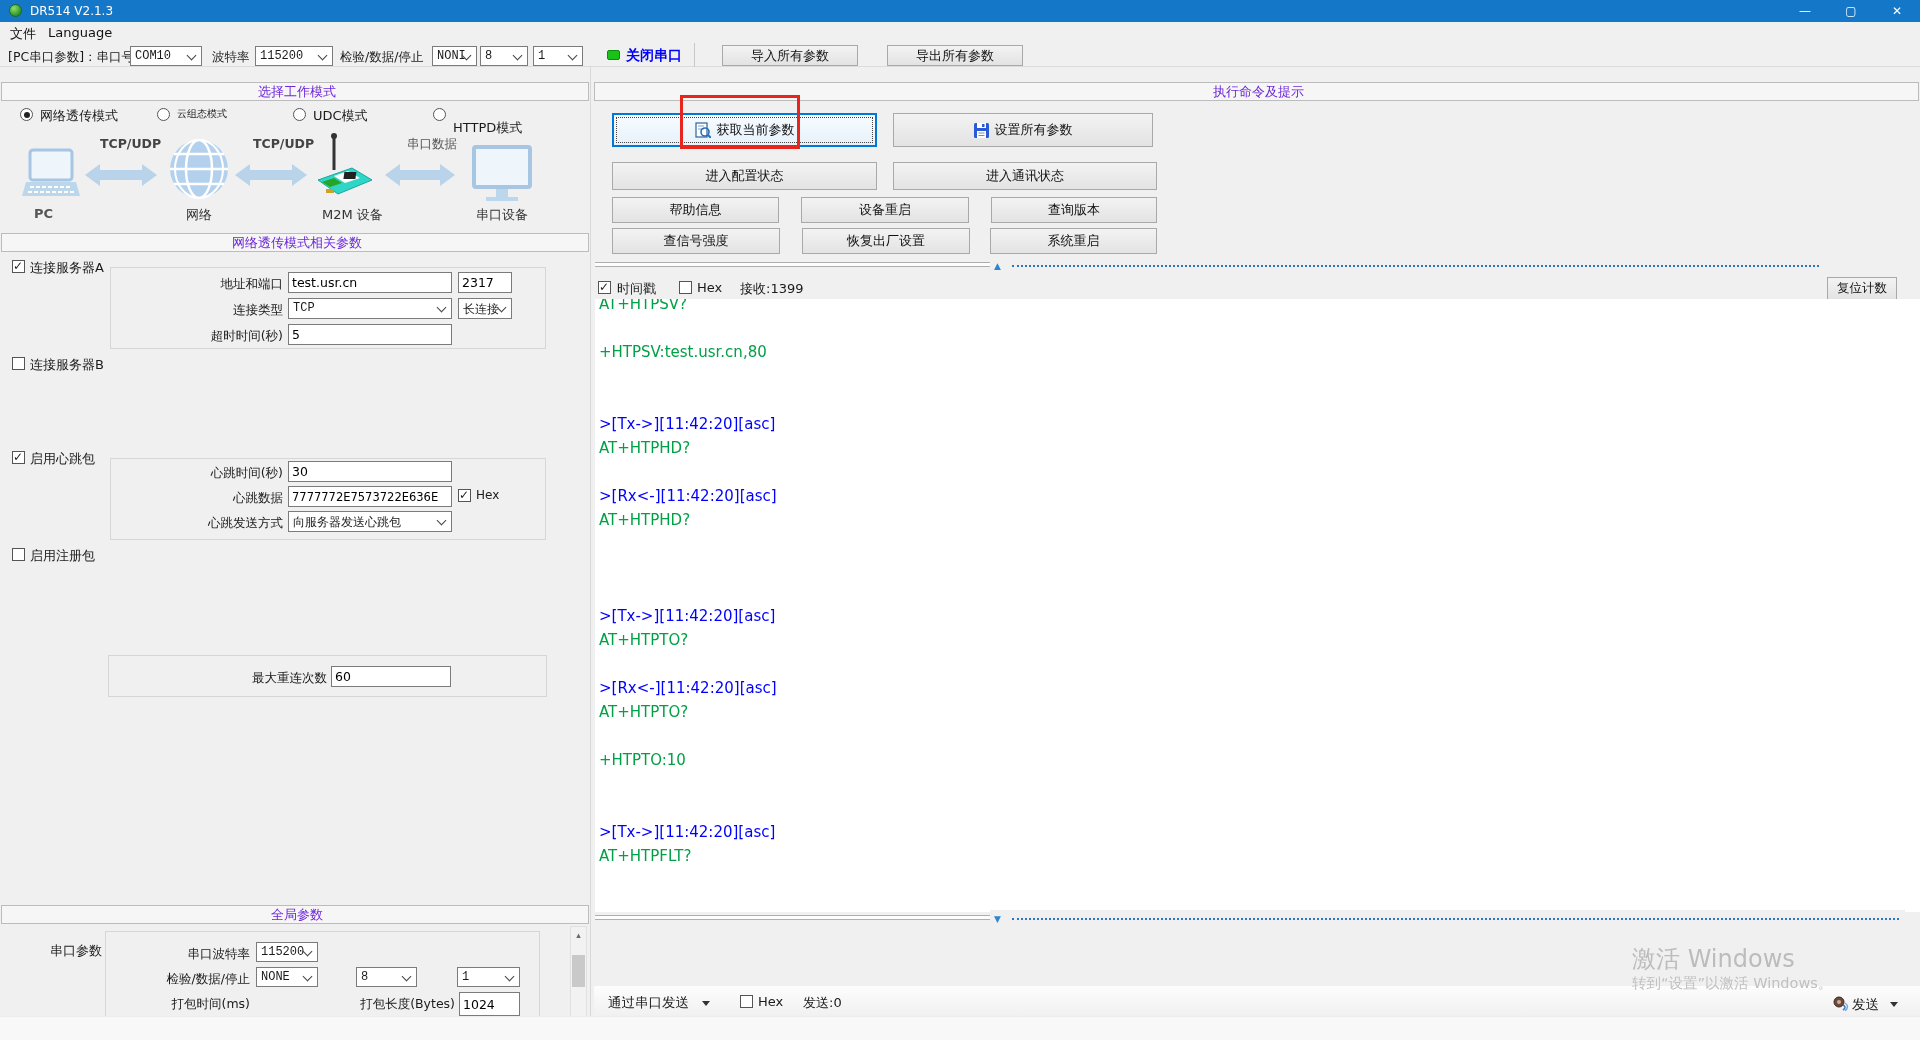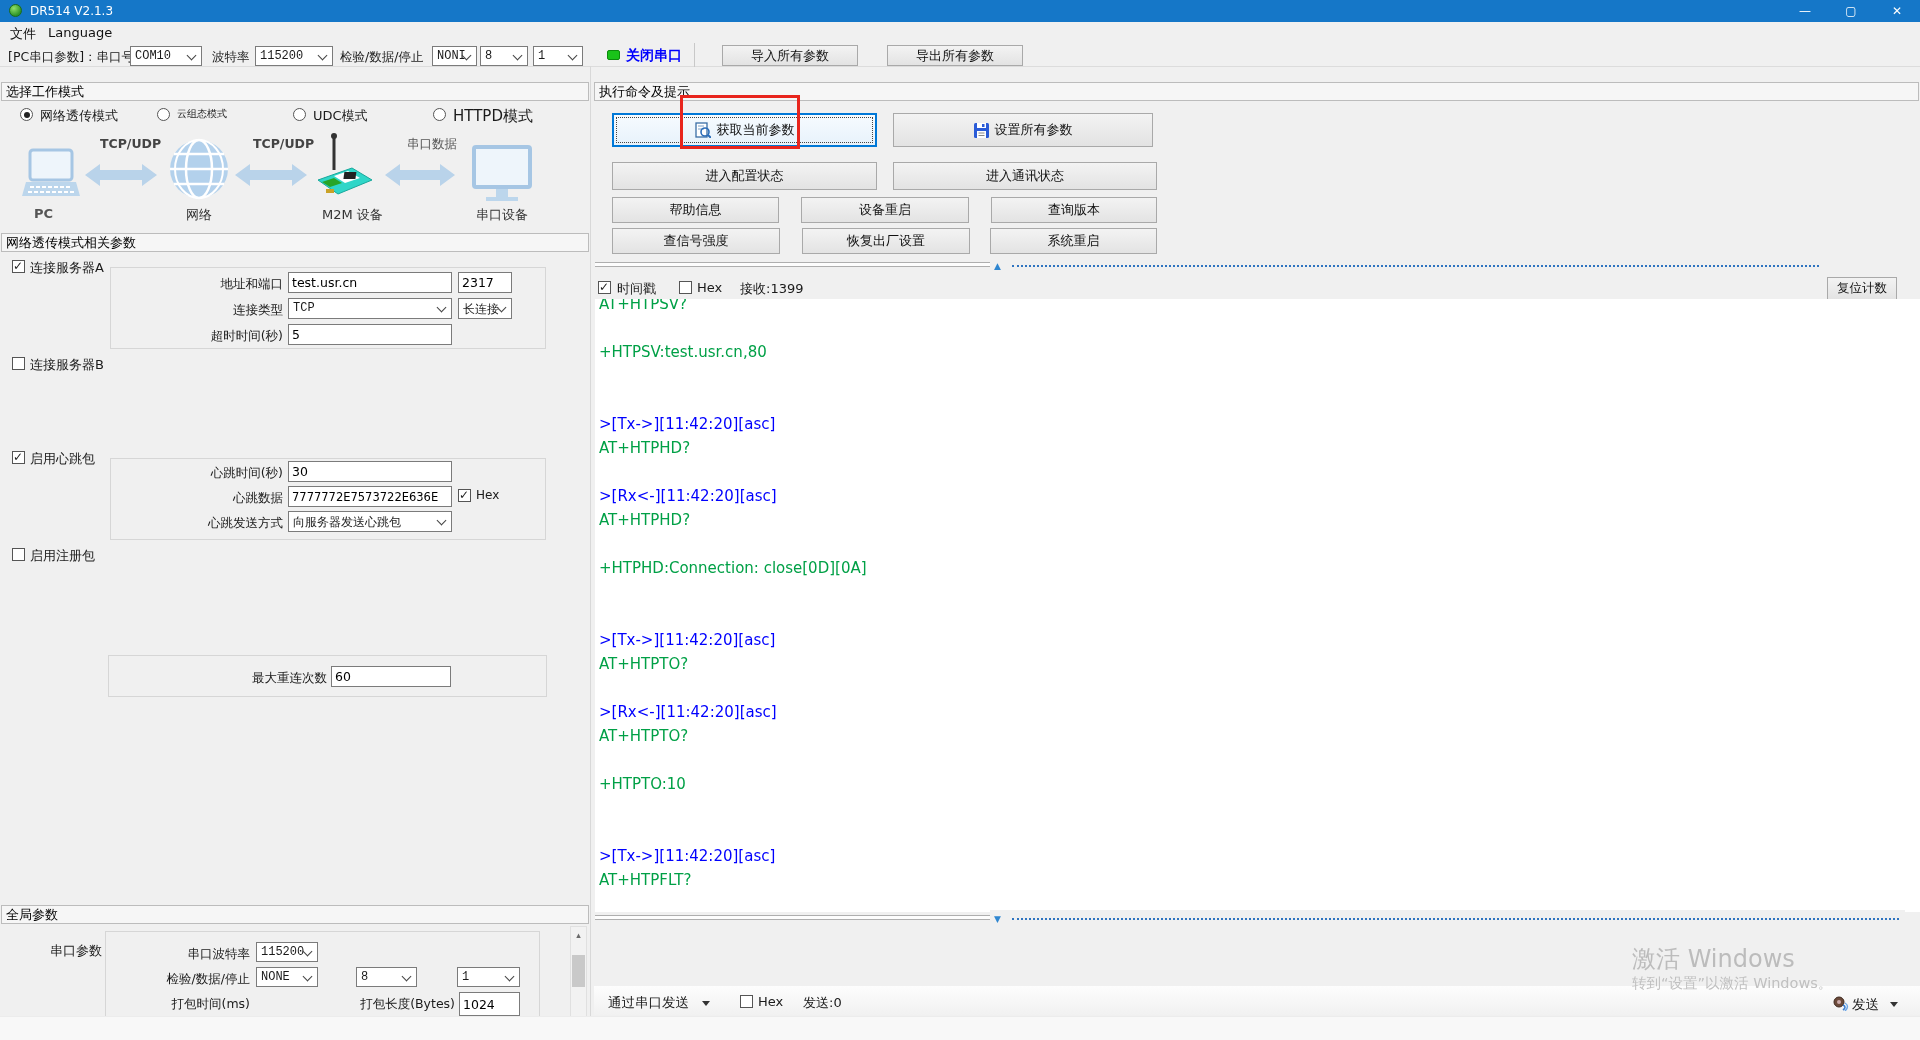--- a/index.html
+++ b/index.html
@@ -26,21 +26,21 @@
     overflow:hidden; white-space:nowrap; }
   .combo .ctext { position:absolute; left:4px; top:2px; font-size:12px;font-family:Liberation Mono, monospace; }
   .chev { position:absolute; right:6px; top:5px; width:7px; height:7px;
     border-right:1.4px solid #444; border-bottom:1.4px solid #444; transform:rotate(45deg); }
   .btn { position:absolute; background:linear-gradient(#f3f3f3,#e3e3e3); border:1px solid #a9a9a9;
     display:flex; align-items:center; justify-content:center; font-size:13px; color:#111; white-space:nowrap; }
   .status-dot { position:absolute; width:13px; height:10px; background:#19c219; border:1px solid #0c8a0c; border-radius:2px; }
   .blue-strong { color:#0000fe; font-weight:bold; font-size:14px; }
   
   .sec-hdr { position:absolute; height:19px; background:#f6f6f6; border:1px solid #bcbcbc;
-    font-size:13px; color:#000000; line-height:17px; padding-left:4px; }
+    font-size:13px; color:#6d28d9; line-height:17px; padding-left:4px;text-align:center; }
   
   .cb { position:absolute; width:13px; height:13px; background:#fff; border:1px solid #555; }
   .cb.on::after { content:"✓"; position:absolute; left:0px; top:-2px; font-size:12px; font-weight:bold; color:#222; }
   .radio { position:absolute; width:13px; height:13px; border-radius:50%; background:#fff; border:1px solid #555; }
   .radio.sel::after { content:""; position:absolute; left:2.5px; top:2.5px; width:6px; height:6px; border-radius:50%; background:#222; }
   .gbox { position:absolute; border:1px solid #d6d6d6; }
   .rlabel { position:absolute; text-align:right; white-space:nowrap; font-size:12.5px; }
   .tinput { position:absolute; background:#fff; border:1px solid #7b7b7b; font-size:12.5px;
     font-family:"DejaVu Sans","Liberation Sans",sans-serif; padding:0 3px; }
   
@@ -117,21 +117,21 @@
 
 <div class="sec-hdr" style="left:1px;top:82px;width:588px;">选择工作模式</div>
 
 <span class="radio sel" style="left:20px;top:108px;"></span>
 <span class="lbl" style="left:40px;top:107px;font-size:13px;">网络透传模式</span>
 <span class="radio" style="left:157px;top:108px;"></span>
 <span class="lbl" style="left:177px;top:107px;font-size:10px;">云组态模式</span>
 <span class="radio" style="left:293px;top:108px;"></span>
 <span class="lbl" style="left:313px;top:107px;font-size:13px;">UDC模式</span>
 <span class="radio" style="left:433px;top:108px;"></span>
-<span class="lbl" style="left:453px;top:107px;font-size:15px;">HTTPD模式</span>
+<span class="lbl" style="left:453px;top:119px;font-size:13px;">HTTPD模式</span>
 
 <svg class="abs" style="left:22px;top:148px;" width="58" height="54">
   <rect x="8" y="2" width="42" height="30" rx="3" fill="#eef5fb" stroke="#a6c6e4" stroke-width="3"></rect>
   <polygon points="4,34 54,34 58,48 0,48" fill="#bcd6ec"></polygon>
   <line x1="8" y1="39" x2="50" y2="39" stroke="#fff" stroke-width="2" stroke-dasharray="4,2"></line>
   <line x1="6" y1="44" x2="52" y2="44" stroke="#fff" stroke-width="2" stroke-dasharray="4,2"></line>
 </svg>
 <span class="diag-label" style="left:100px;top:136px;font-weight:bold;color:#444;">TCP/UDP</span>
 <svg class="abs" style="left:85px;top:163px;" width="72" height="24">
   <polygon points="0,12 15,1 15,7 57,7 57,1 72,12 57,23 57,17 15,17 15,23" fill="#b9d3ea"></polygon>
@@ -306,21 +306,20 @@
       <div class="log-line log-green">&nbsp;</div>
       <div class="log-line log-green">+HTPSV:test.usr.cn,80</div>
       <div class="log-line log-green">&nbsp;</div>
       <div class="log-line log-green">&nbsp;</div>
       <div class="log-line log-blue">&gt;[Tx-&gt;][11:42:20][asc]</div>
       <div class="log-line log-green">AT+HTPHD?</div>
       <div class="log-line log-green">&nbsp;</div>
       <div class="log-line log-blue">&gt;[Rx&lt;-][11:42:20][asc]</div>
       <div class="log-line log-green">AT+HTPHD?</div>
       <div class="log-line log-green">&nbsp;</div>
-      <div class="log-line log-green">+HTPHD:Connection: close[0D][0A]</div>
       <div class="log-line log-green">&nbsp;</div>
       <div class="log-line log-green">&nbsp;</div>
       <div class="log-line log-blue">&gt;[Tx-&gt;][11:42:20][asc]</div>
       <div class="log-line log-green">AT+HTPTO?</div>
       <div class="log-line log-green">&nbsp;</div>
       <div class="log-line log-blue">&gt;[Rx&lt;-][11:42:20][asc]</div>
       <div class="log-line log-green">AT+HTPTO?</div>
       <div class="log-line log-green">&nbsp;</div>
       <div class="log-line log-green">+HTPTO:10</div>
       <div class="log-line log-green">&nbsp;</div>

